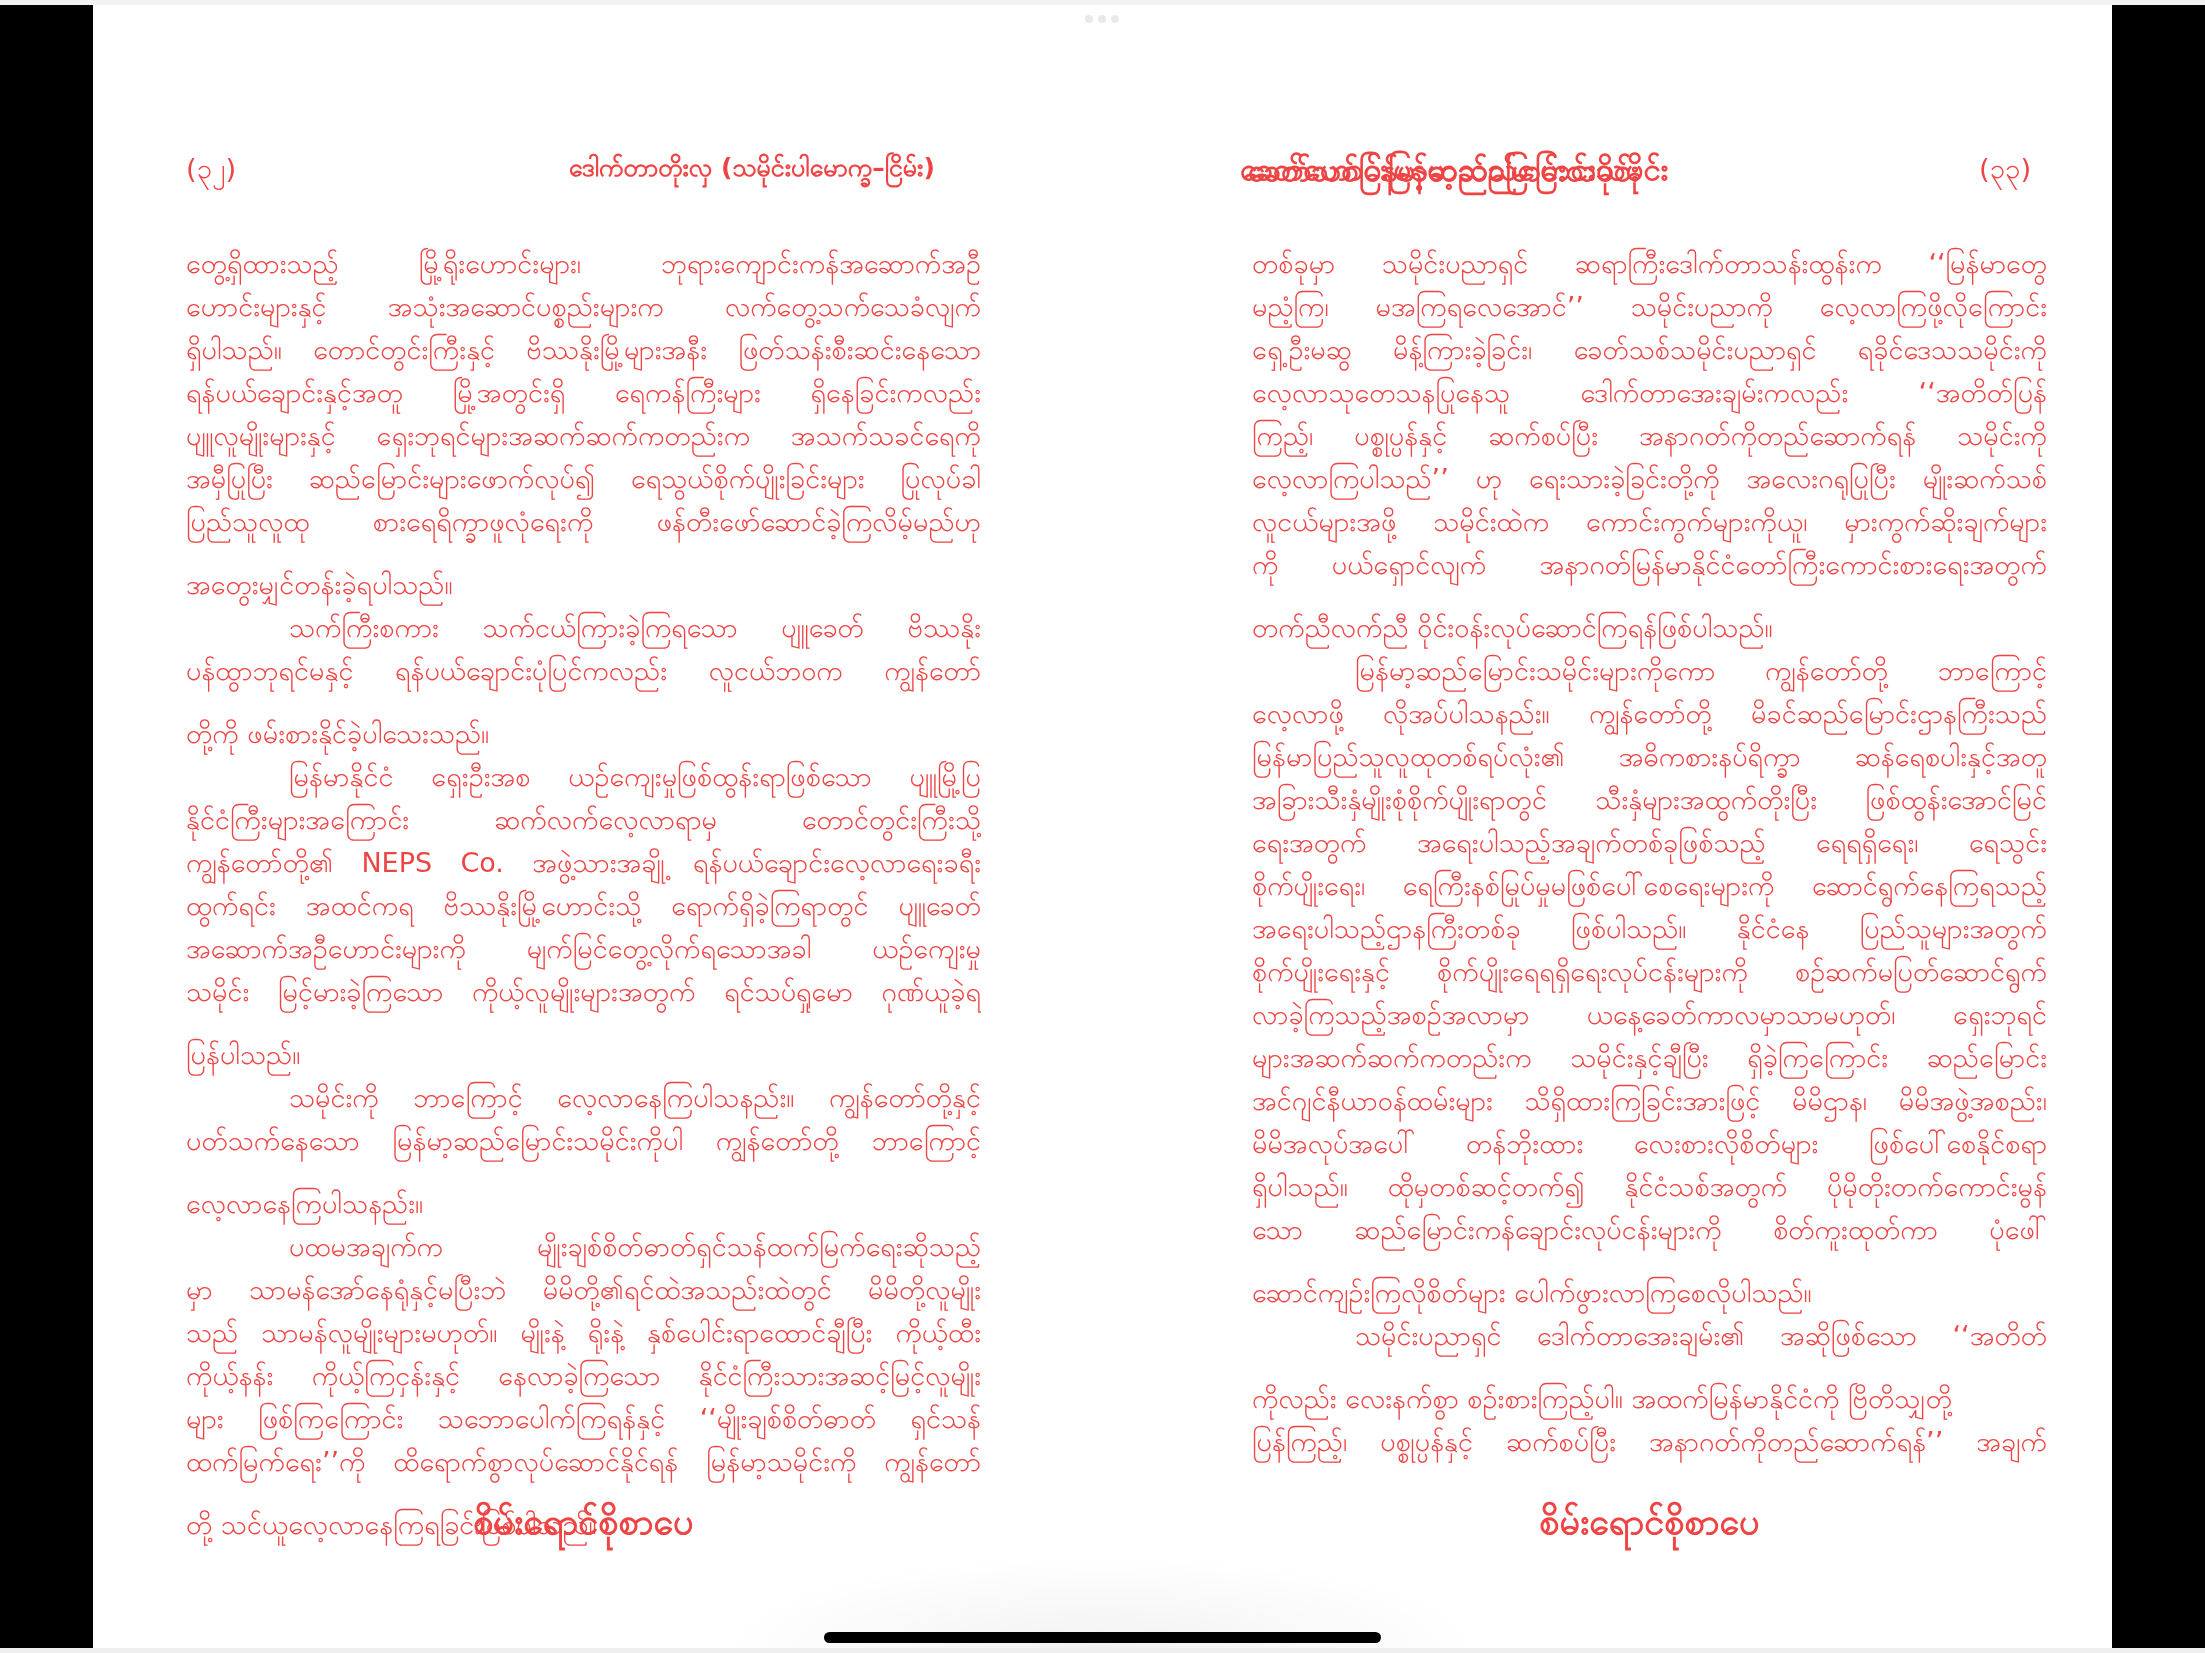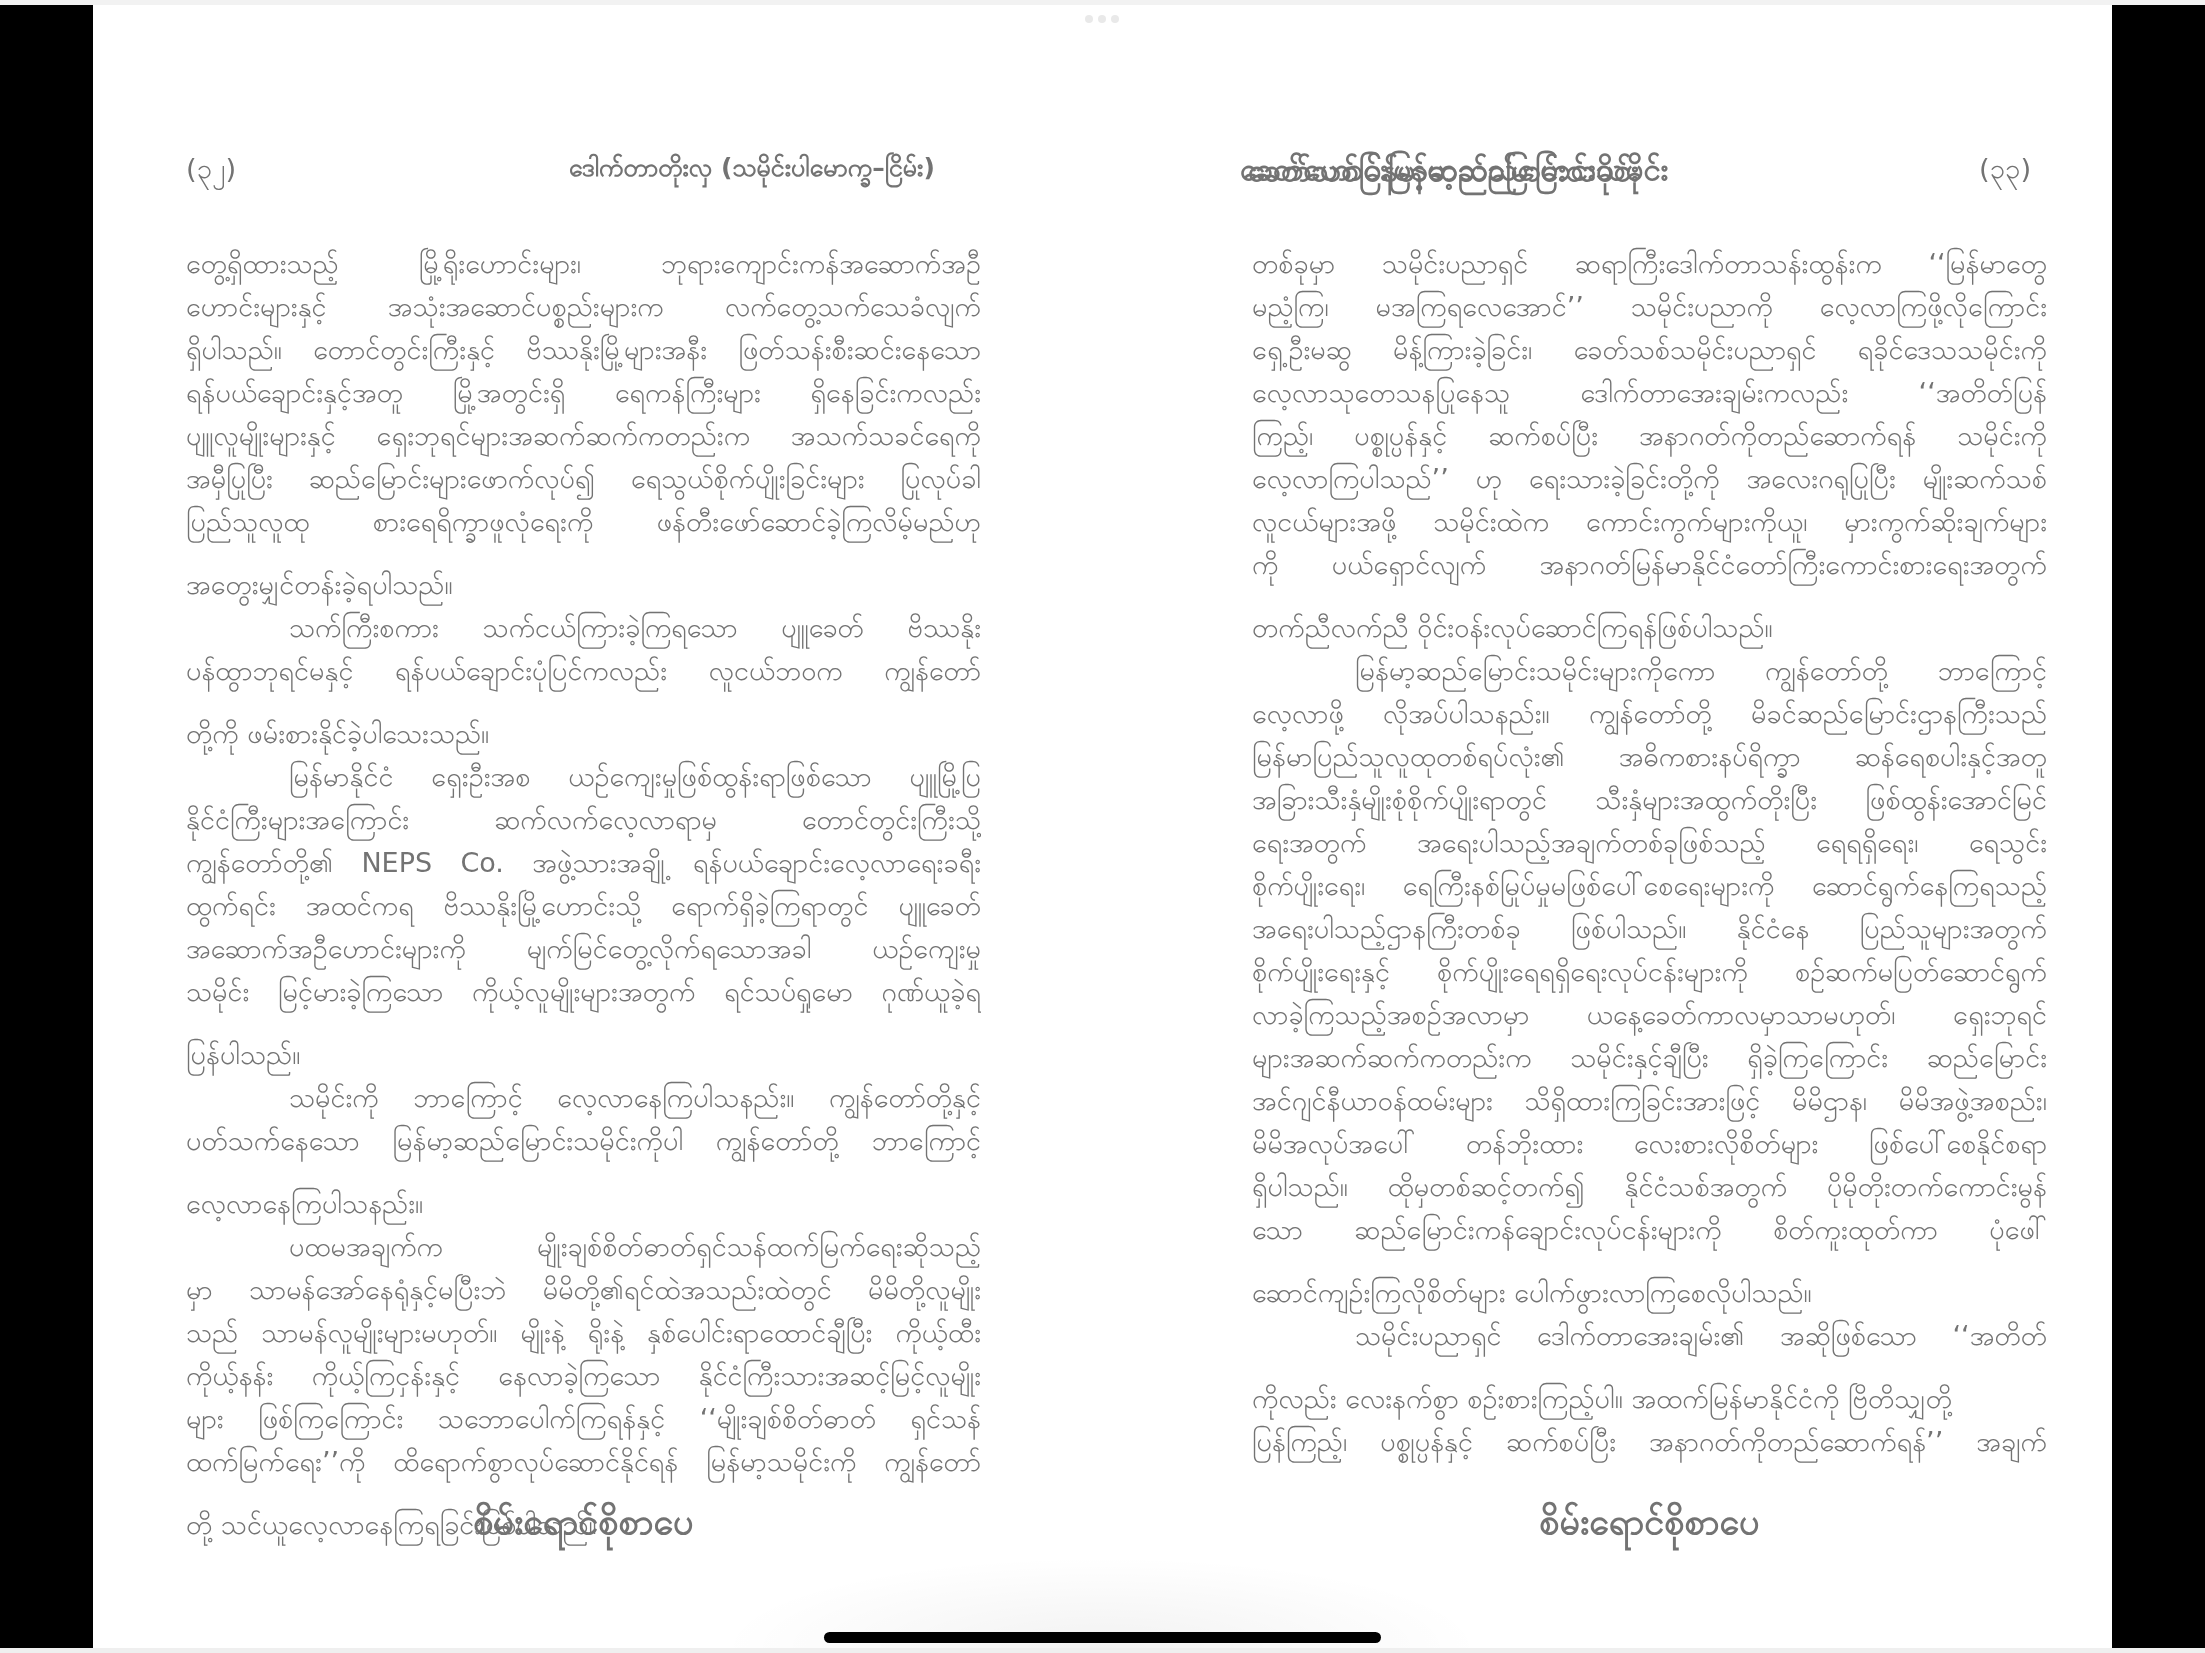--- a/index.html
+++ b/index.html
@@ -1,17 +1,17 @@
 <!DOCTYPE html>
 <html style="font-size:13px"><head>
 <meta charset="utf-8">
 <style>
   html,body{margin:0;padding:0;background:#000;}
   .screen{position:relative;width:2205px;height:1653px;background:#ffffff;overflow:hidden;
-          font-family:"DejaVu Sans",sans-serif;color:#737373;}
+          font-family:"DejaVu Sans",sans-serif;color:#ef4444;}
   .bezel{position:absolute;top:0;height:1648px;width:93px;background:#000;z-index:6;}
   .bezel.left{left:0;}
   .bezel.right{right:0;}
   .hairline-top{position:absolute;left:0;top:0;width:100%;height:4.8px;background:#f2f2f2;z-index:7;}
   .hairline-bottom{position:absolute;left:0;top:1648px;width:100%;height:4.8px;background:#efefef;z-index:7;}
   .drag-dots{position:absolute;left:1085px;top:15.3px;display:flex;gap:4.8px;z-index:8;}
   .drag-dots .dot{width:8px;height:8px;border-radius:50%;background:#e9e9e9;}
   .page{position:absolute;top:0;width:1010px;height:1648px;background:transparent;}
   .page.left{left:93px;}
   .page.right{left:1103px;}

